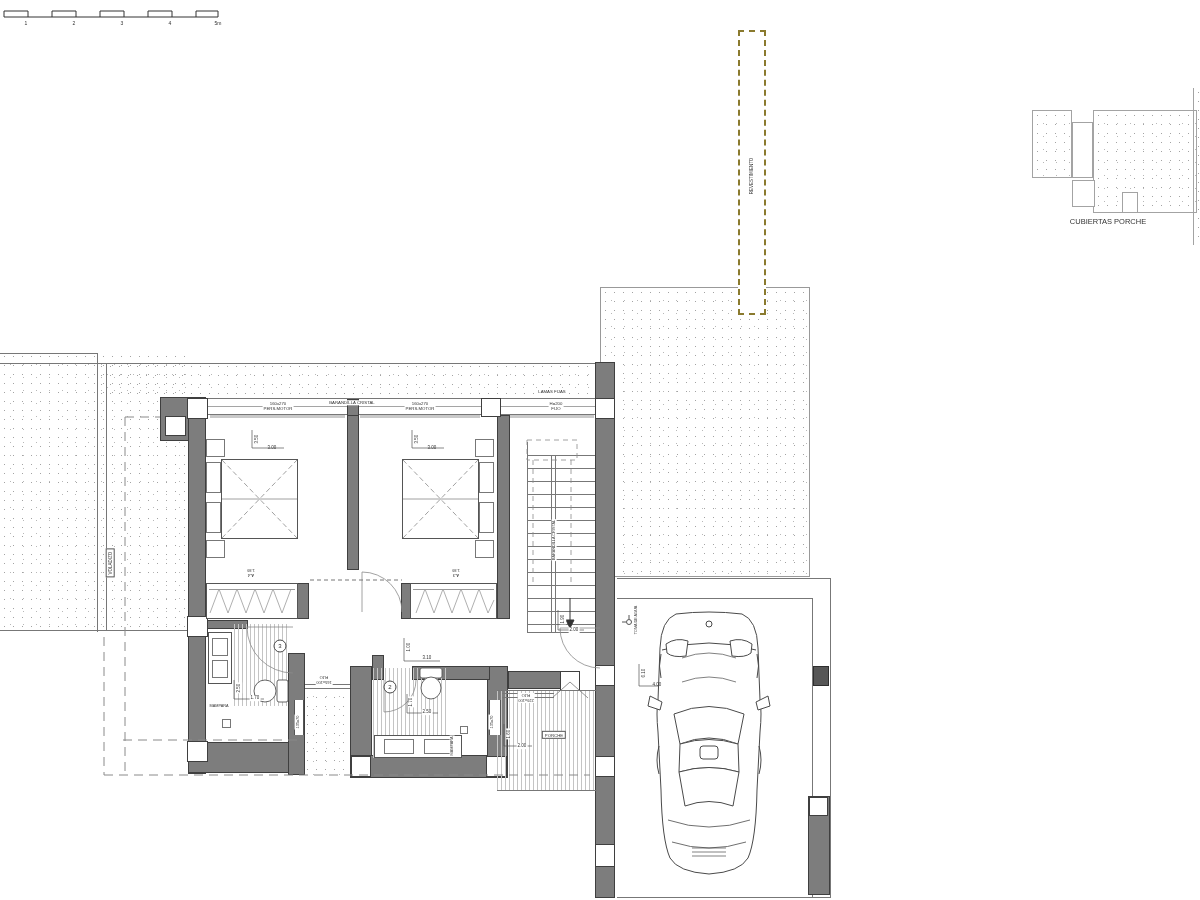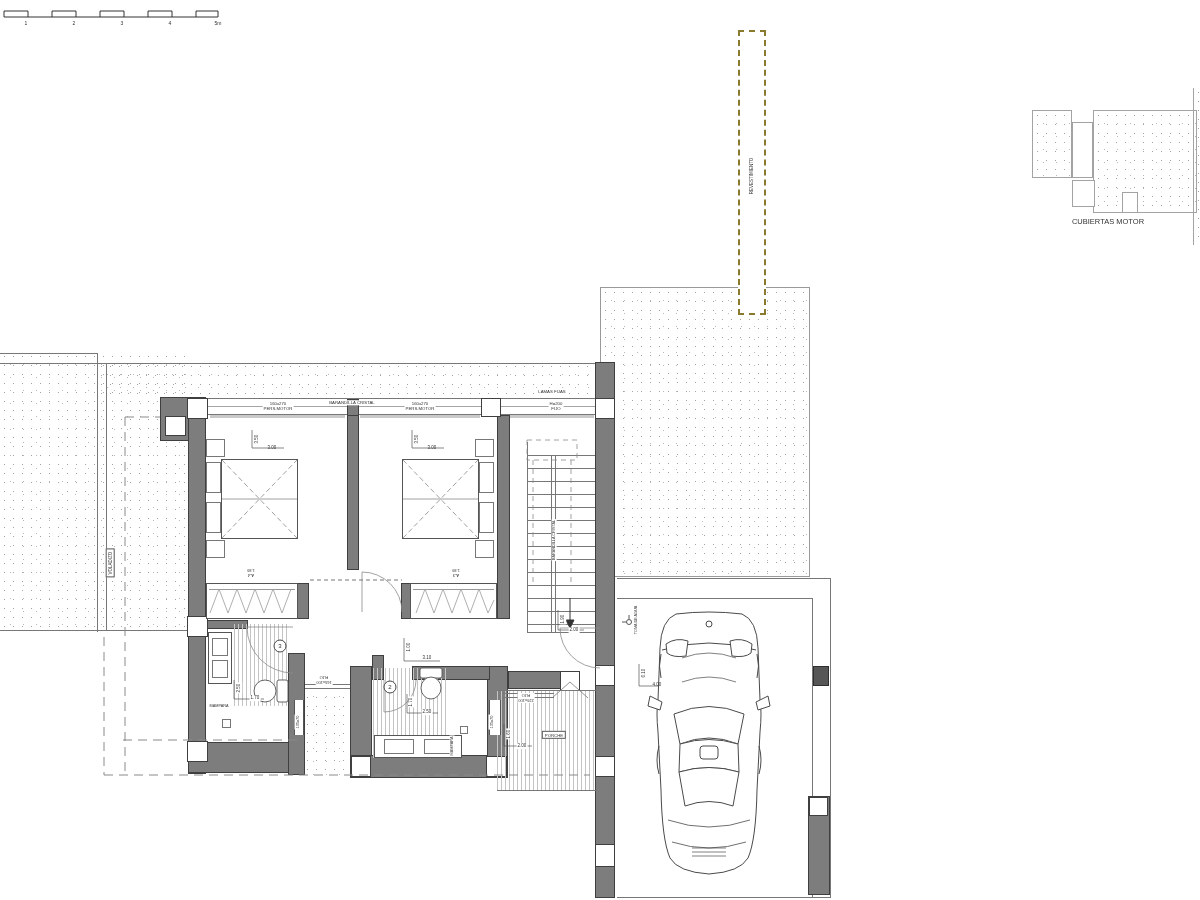--- a/index.html
+++ b/index.html
@@ -244,21 +244,21 @@
     </g>
   </svg>
 
   <div id="labels" class="abs" style="left:0;top:0;width:1200px;height:900px;">
       <div class="lbl" style="left: 26px; top: 23px; font-size: 5px; transform: translate(-50%, -50%);">1</div>
       <div class="lbl" style="left: 74px; top: 23px; font-size: 5px; transform: translate(-50%, -50%);">2</div>
       <div class="lbl" style="left: 122px; top: 23px; font-size: 5px; transform: translate(-50%, -50%);">3</div>
       <div class="lbl" style="left: 170px; top: 23px; font-size: 5px; transform: translate(-50%, -50%);">4</div>
       <div class="lbl" style="left: 218px; top: 23px; font-size: 5px; transform: translate(-50%, -50%);">5m</div>
       <div class="lbl" style="left: 752px; top: 176px; font-size: 4.5px; transform: translate(-50%, -50%) rotate(-90deg);">REVESTIMIENTO</div>
-      <div class="lbl" style="left: 1108px; top: 222px; font-size: 7.5px; transform: translate(-50%, -50%);">CUBIERTAS MOTOR</div>
+      <div class="lbl" style="left: 1108px; top: 222px; font-size: 7.5px; transform: translate(-50%, -50%);">CUBIERTAS PORCHE</div>
       <div class="lbl bgw" style="left: 278px; top: 406px; font-size: 4.3px; transform: translate(-50%, -50%);">160x270
 PERS.MOTOR</div>
       <div class="lbl bgw" style="left: 352px; top: 403px; font-size: 4.3px; transform: translate(-50%, -50%);">BARANDILLA CRISTAL</div>
       <div class="lbl bgw" style="left: 420px; top: 406px; font-size: 4.3px; transform: translate(-50%, -50%);">160x270
 PERS.MOTOR</div>
       <div class="lbl bgw" style="left: 552px; top: 392px; font-size: 4.3px; transform: translate(-50%, -50%);">LAMAS FIJAS</div>
       <div class="lbl bgw" style="left: 556px; top: 406px; font-size: 4.3px; transform: translate(-50%, -50%);">H=200
 FIJO</div>
       <div class="lbl" style="left: 257px; top: 439px; font-size: 4.5px; transform: translate(-50%, -50%) rotate(-90deg);">3.50</div>
       <div class="lbl" style="left: 272px; top: 448px; font-size: 4.5px; transform: translate(-50%, -50%);">3.00</div>

